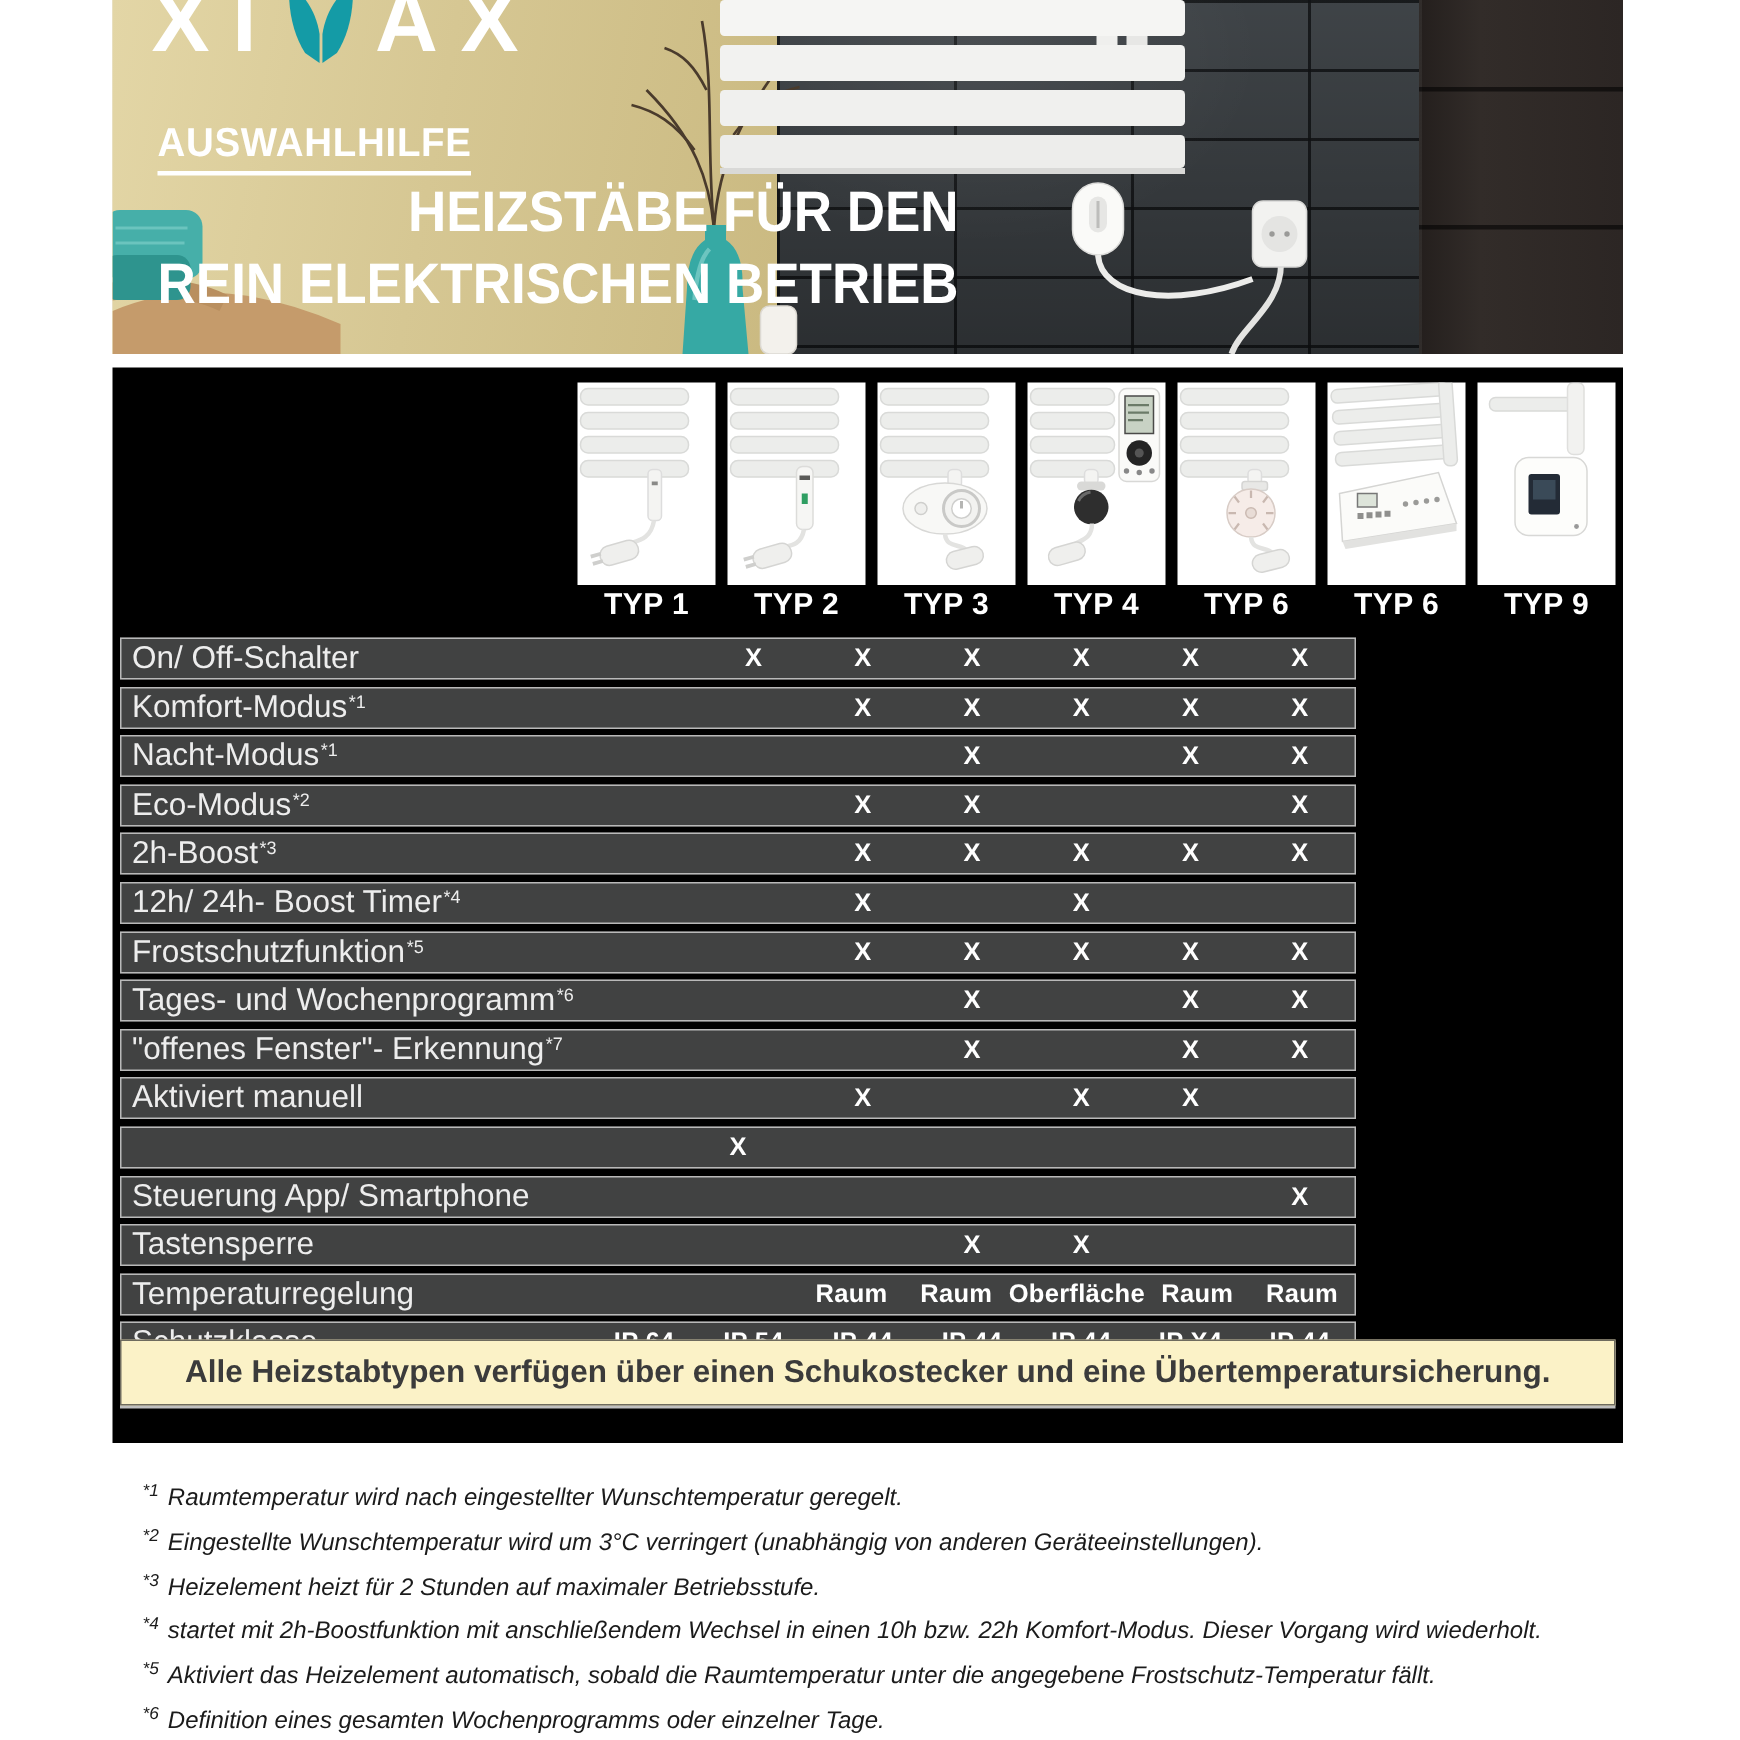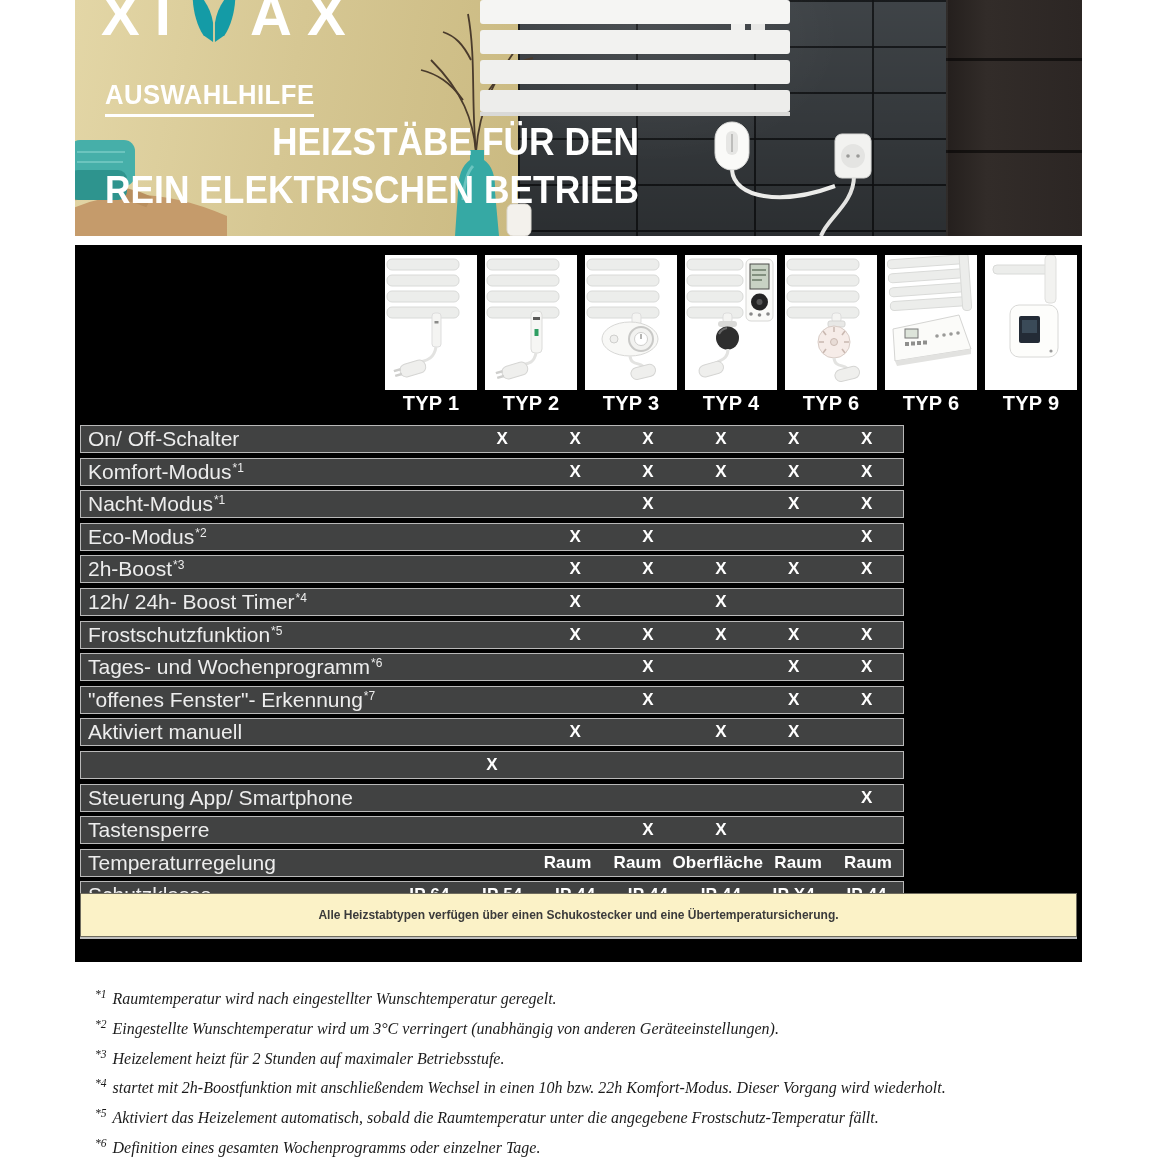--- a/index.html
+++ b/index.html
@@ -46,25 +46,25 @@
   .tlabel{width:305px;display:flex;align-items:center;padding-left:7px;font-size:21px;color:#ededed;
           white-space:nowrap;overflow:hidden;}
   .tlabel sup{font-size:12px;line-height:0;margin-left:1px;transform:translateY(-4px);}
   .tcell{flex:1;display:flex;align-items:center;justify-content:center;
          font-weight:700;font-size:17px;color:#fff;}
   .tcell.tval{font-size:17px;letter-spacing:.2px;}
 
   .note{position:absolute;left:5px;top:648px;width:995px;height:42px;background:#fbf2c7;
         border:1px solid #6e6b5e;box-shadow:0 2px 0 rgba(255,255,255,.75);
         display:flex;align-items:center;justify-content:center;
-        font-size:12px;font-weight:700;color:#3b3b3b;}
+        font-size:21px;font-weight:700;color:#3b3b3b;}
 
   
   .footnotes{position:absolute;left:95px;top:982px;width:1030px;color:#1b1b1b;
-        font-style:italic;font-size:16px;line-height:24.5px;font-family:Liberation Serif, serif;}
+        font-style:italic;font-size:16px;line-height:24.5px;}
   .fn sup{font-size:11.5px;font-style:italic;margin-right:6px;}
 </style>
 </head>
 <body>
 
 <div class="page">
 
   <div class="hero">
     <div class="wall-beige"></div>
     <div class="wall-tiles"></div>

